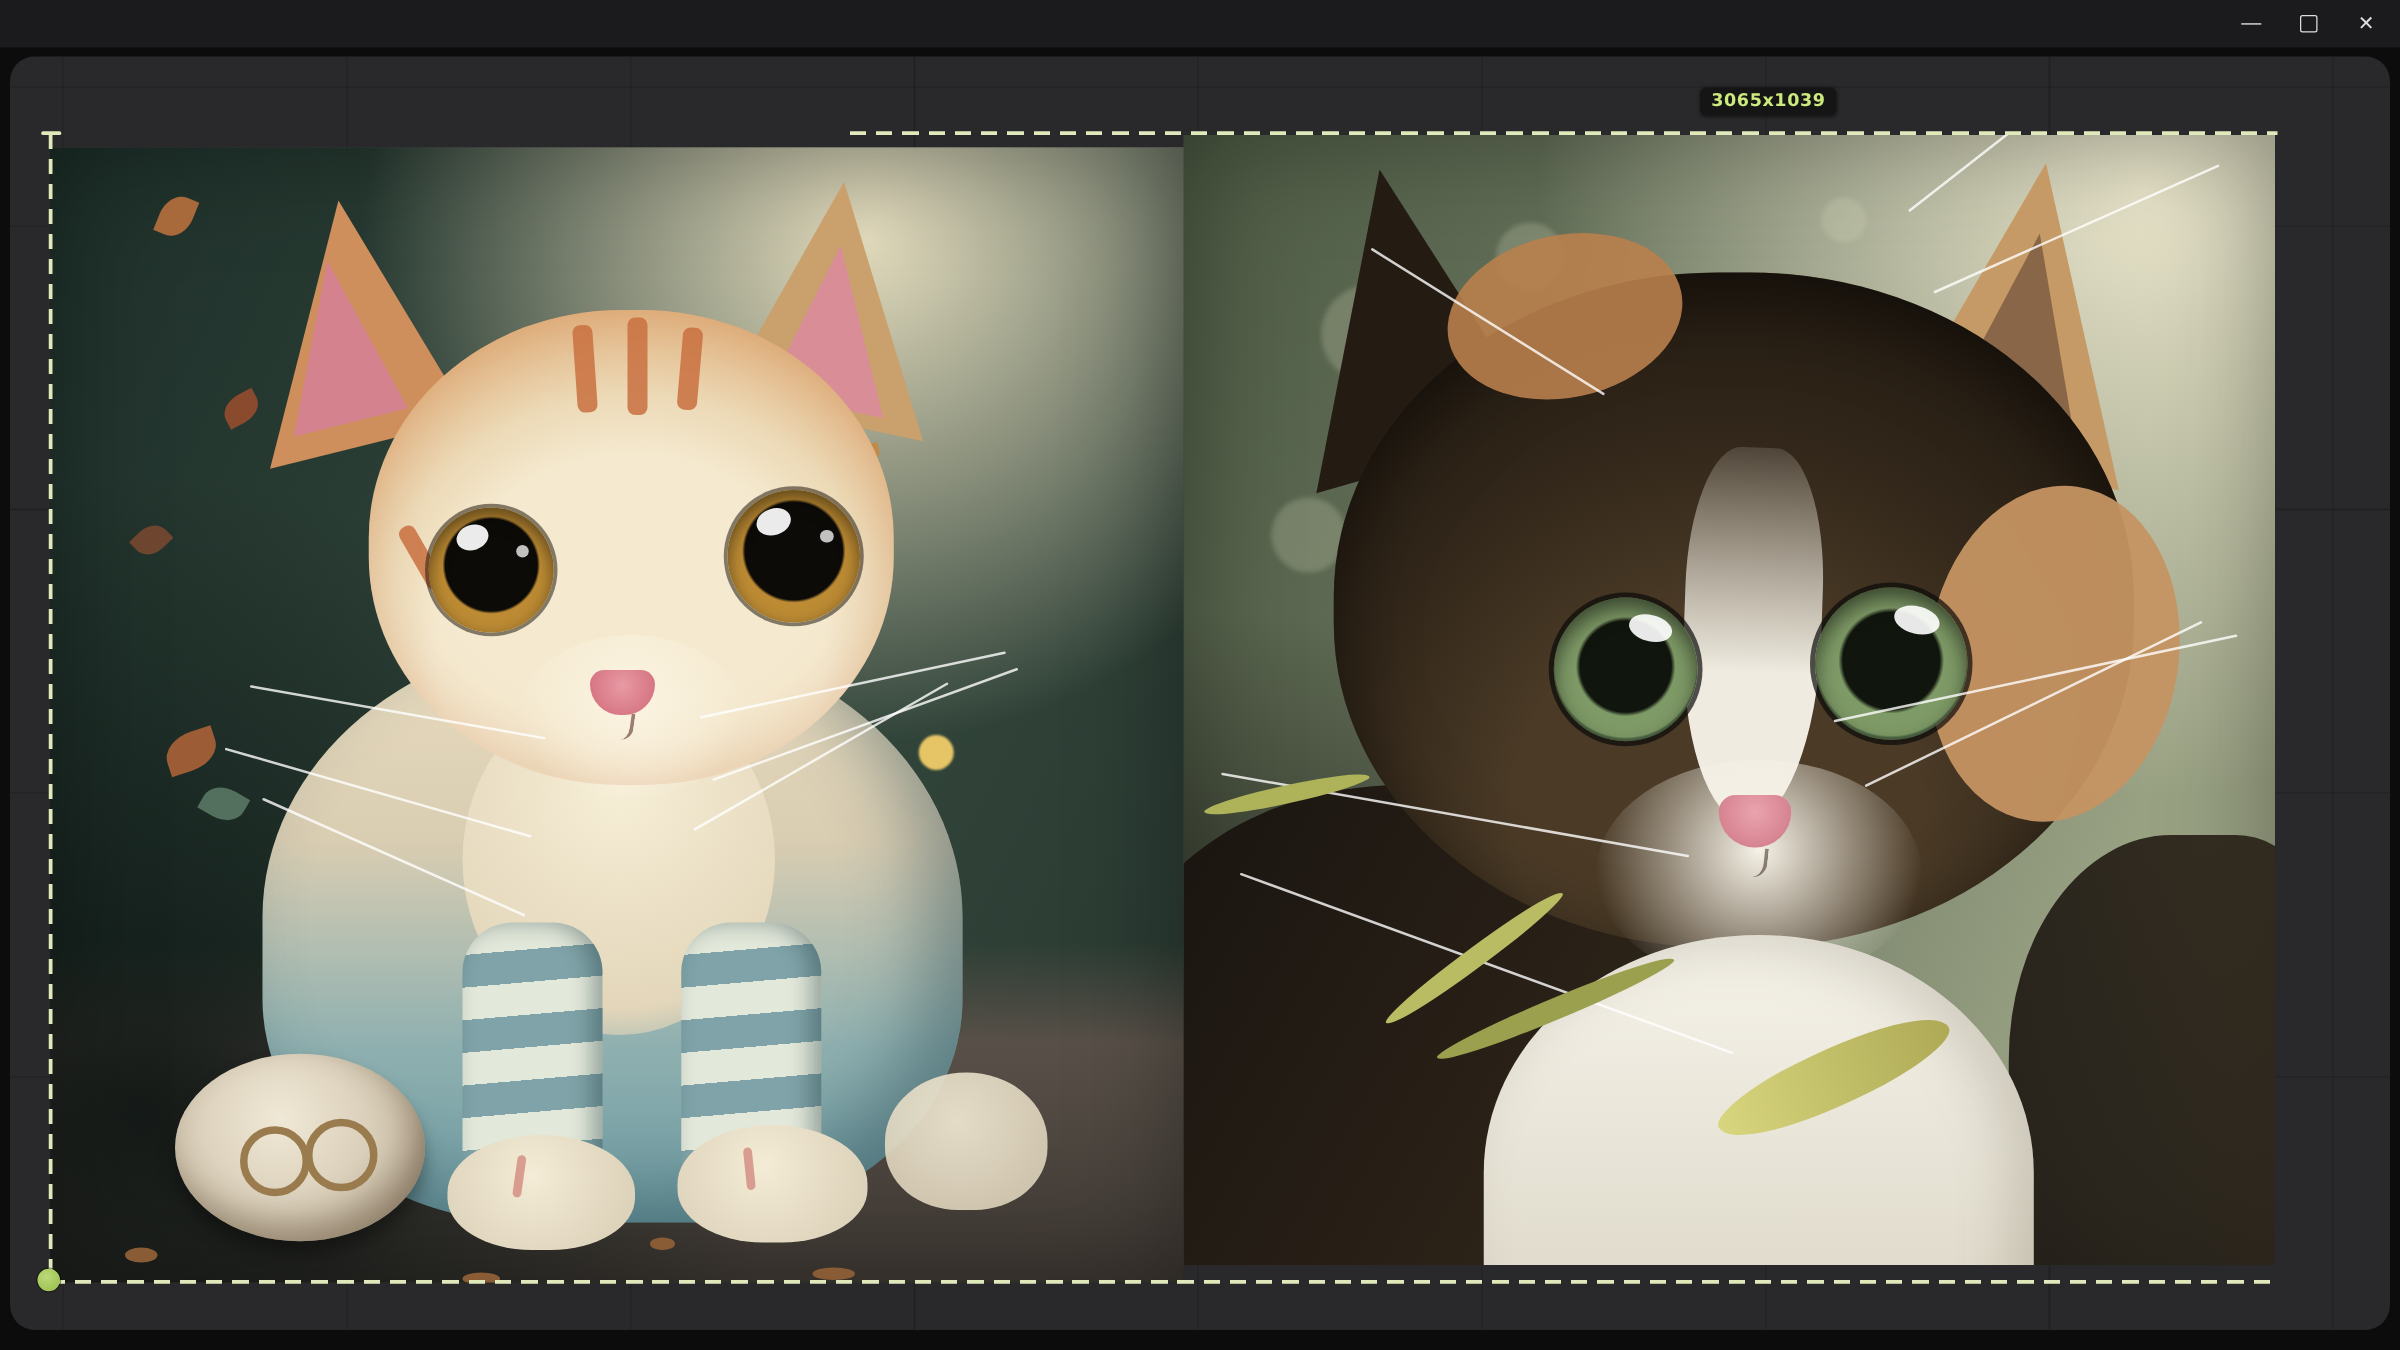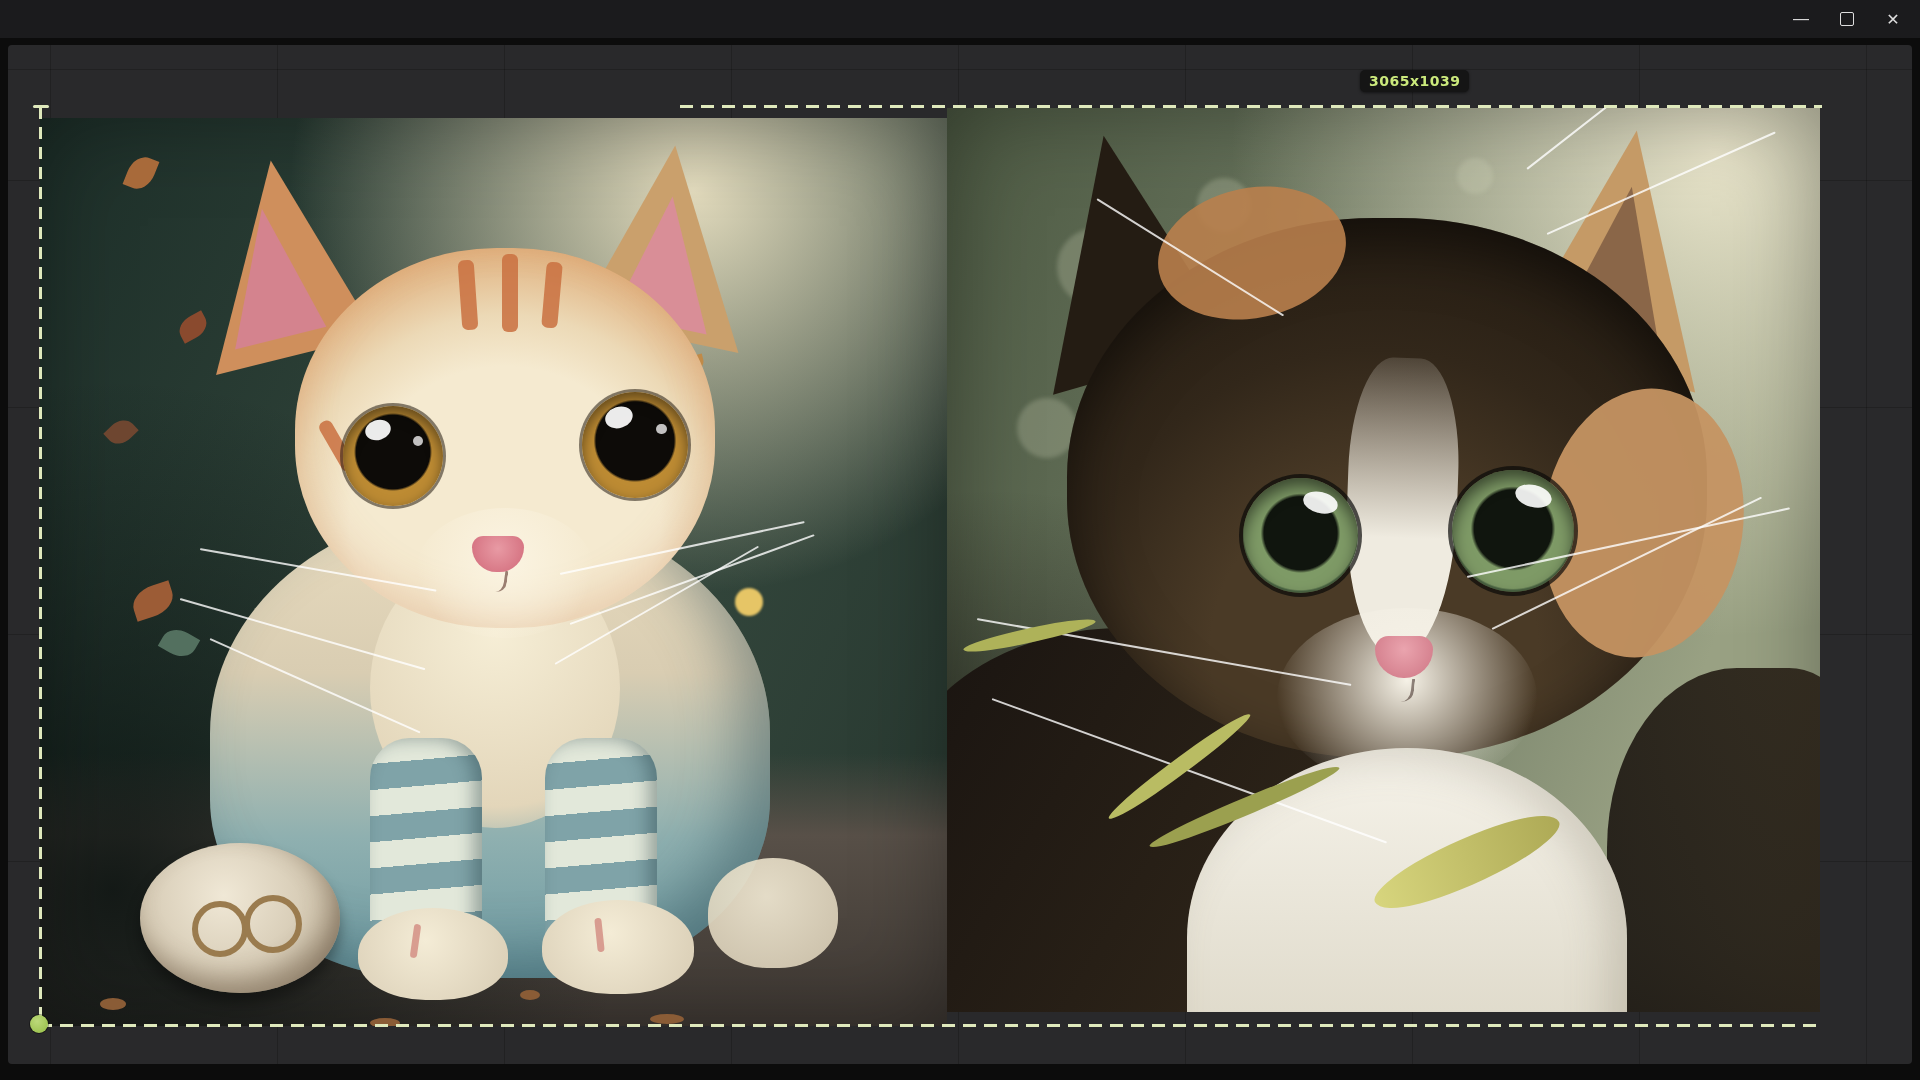--- a/index.html
+++ b/index.html
@@ -7,21 +7,21 @@
 
   
   .titlebar{position:absolute;left:0;top:0;width:1920px;height:38px;background:#1b1b1d;}
   .win-controls{position:absolute;right:4px;top:0;height:38px;display:flex;align-items:center;}
   .win-btn{width:46px;height:38px;display:flex;align-items:center;justify-content:center;
     color:#dedede;font-size:16px;cursor:pointer;background:transparent;border:0;}
   .maximize-box{display:inline-block;width:12px;height:12px;border:1.5px solid #dedede;border-radius:2px;}
 
   
   .canvas{position:absolute;left:8px;top:45px;width:1904px;height:1019px;background:#29292b;
-    border-radius:4px;overflow:hidden;
+    border-radius:20px;overflow:hidden;
     background-image:
       repeating-linear-gradient(90deg, rgba(0,0,0,.20) 0 1px, transparent 1px 227px),
       repeating-linear-gradient(0deg,  rgba(0,0,0,.20) 0 1px, transparent 1px 227px);
     background-position:42px 25px;}
 
   
   .img{position:absolute;overflow:hidden;box-shadow:inset 0 0 90px rgba(0,0,0,.35);}
   .img-left{left:32px;top:73px;width:907px;height:908px;
     background:
       radial-gradient(circle at 72% 8%, rgba(236,227,196,.95), rgba(236,227,196,0) 38%),

